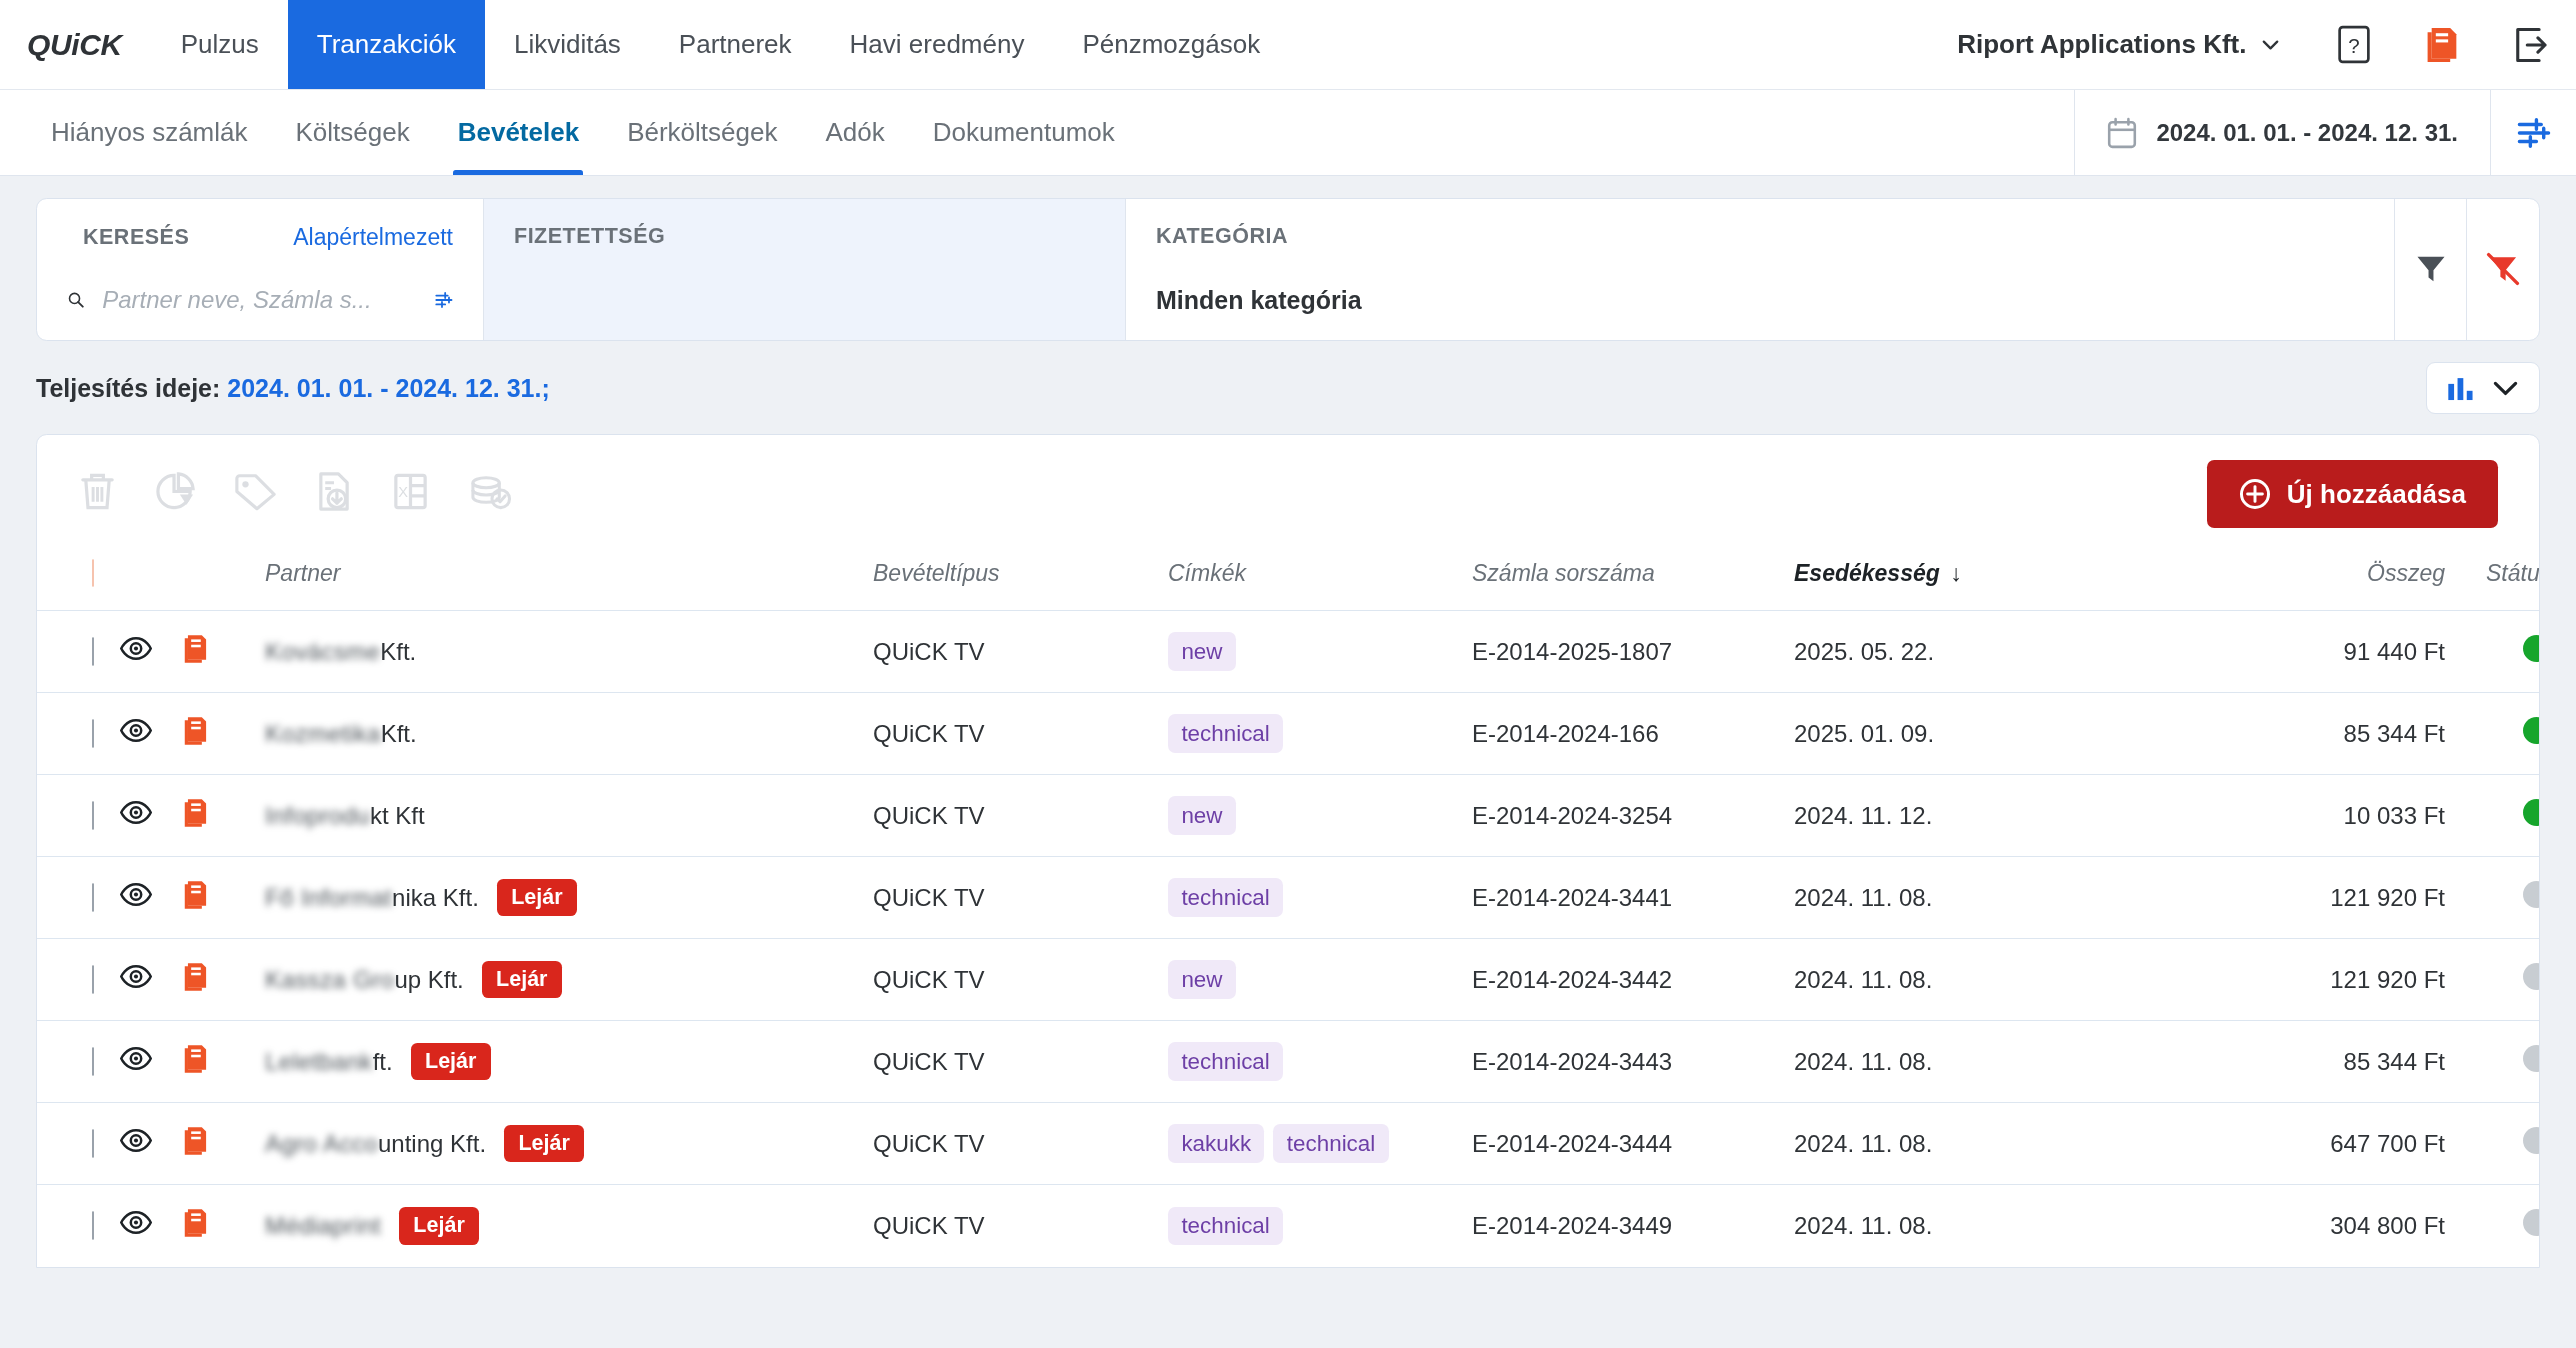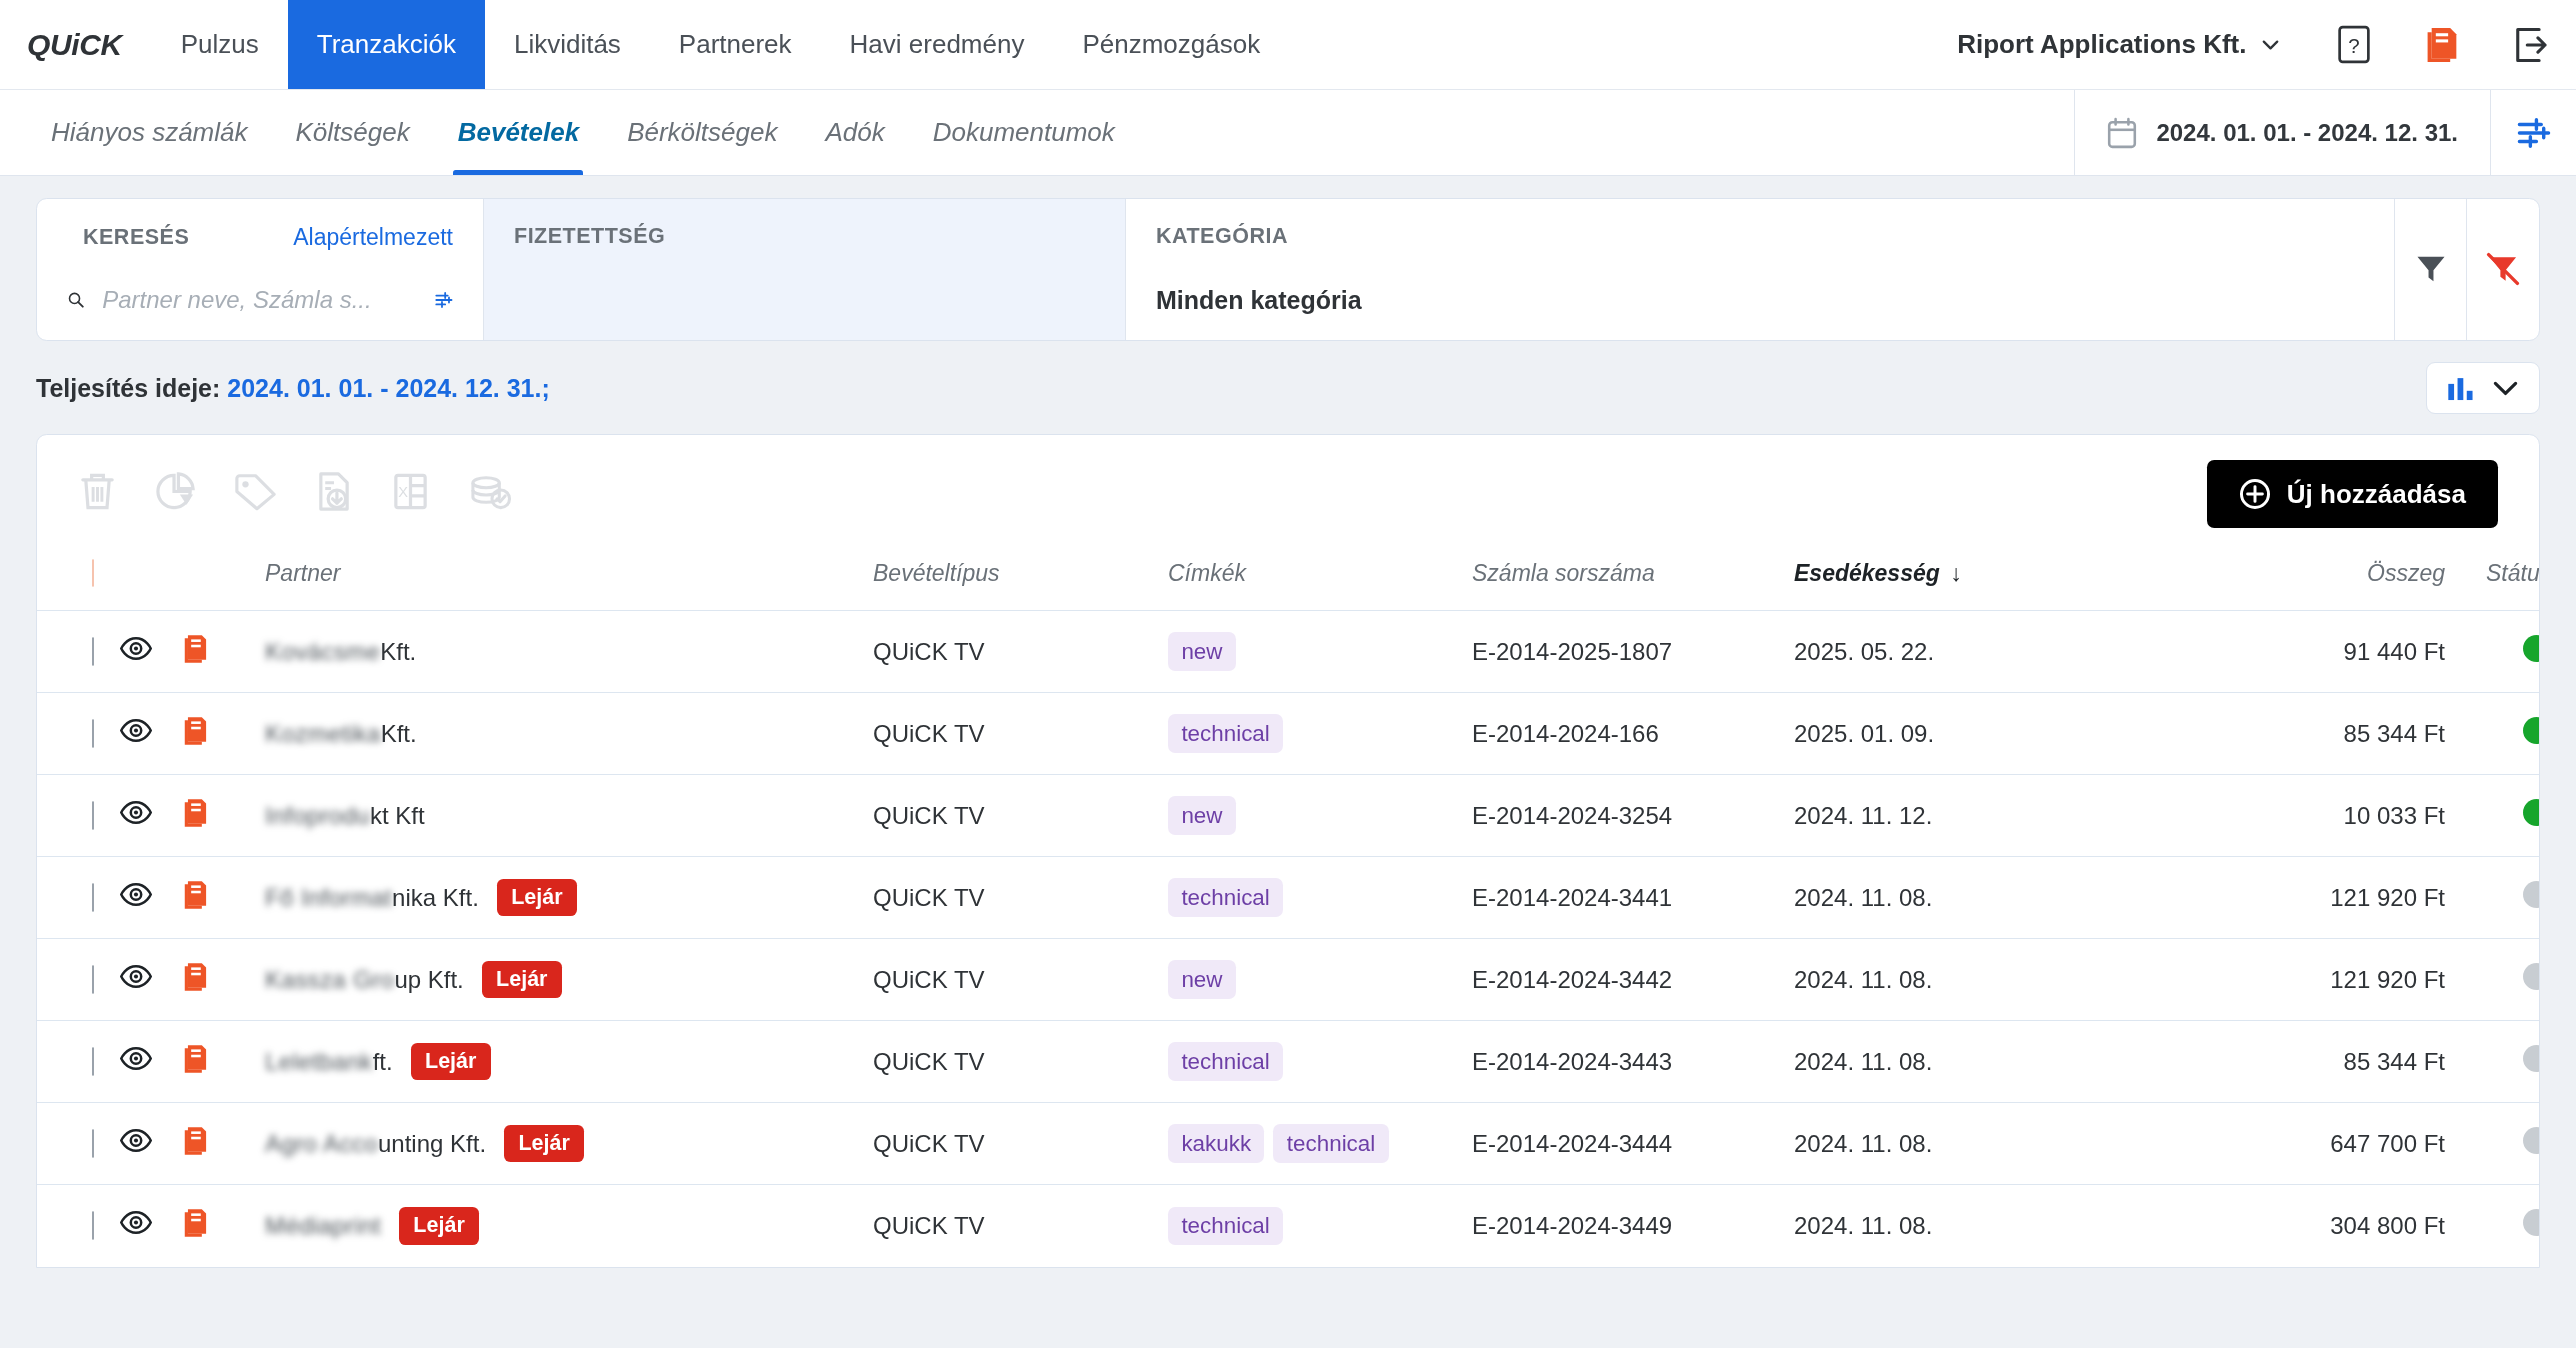--- a/index.html
+++ b/index.html
@@ -52,21 +52,21 @@
   .subnav {
     height: 86px; background: #ffffff;
     display: flex; align-items: stretch;
     border-bottom: 0.9px solid #dfe5ee;
     position: relative;
   }
   .subnav-tabs { display: flex; align-items: stretch; padding-left: 27px; }
   .subnav-item {
     display: flex; align-items: center; padding: 0 24px;
     font-size: 26px; color: #6a7178; cursor: pointer;
-    position: relative; white-space: nowrap; font-style: italic;
+    position: relative; white-space: nowrap;
   }
   .subnav-item.active { color: #0369a1; font-weight: bold; }
   .subnav-item.active::after {
     content: ""; position: absolute; left: 19.7px; right: 19.7px; bottom: 0;
     height: 5.4px; background: #1a6ae0; border-radius: 2.7px 2.7px 0 0;
   }
   .subnav-right { margin-left: auto; display: flex; align-items: stretch; }
   .daterange {
     display: flex; align-items: center; gap: 19.7px;
     padding: 0 32px; border-left: 0.9px solid #dfe5ee;
@@ -130,21 +130,21 @@
     background: #ffffff; border: 0.9px solid #dbe3ee;
     border-radius: 10.7px 10.7px 0 0; overflow: hidden;
   }
   .cardtools {
     display: flex; align-items: center;
     padding: 25px 41px 16px 41px;
   }
   .tool { margin-right: 38px; cursor: pointer; opacity: 0.35; }
   .addbtn {
     margin-left: auto; display: flex; align-items: center; gap: 16px;
-    background: #000000; color: #ffffff;
+    background: #b91c1c; color: #ffffff;
     font-size: 26px; font-weight: bold;
     padding: 18px 32px; border: none; border-radius: 7.2px; cursor: pointer;
     font-family: "Liberation Sans", sans-serif;
   }
 
   table { width: 100%; border-collapse: collapse; table-layout: fixed; }
   thead th {
     font-size: 23px; color: #6a7178; font-weight: normal;
     padding: 16px 0 23px 0; text-align: left; vertical-align: middle; font-style: italic;
   }

